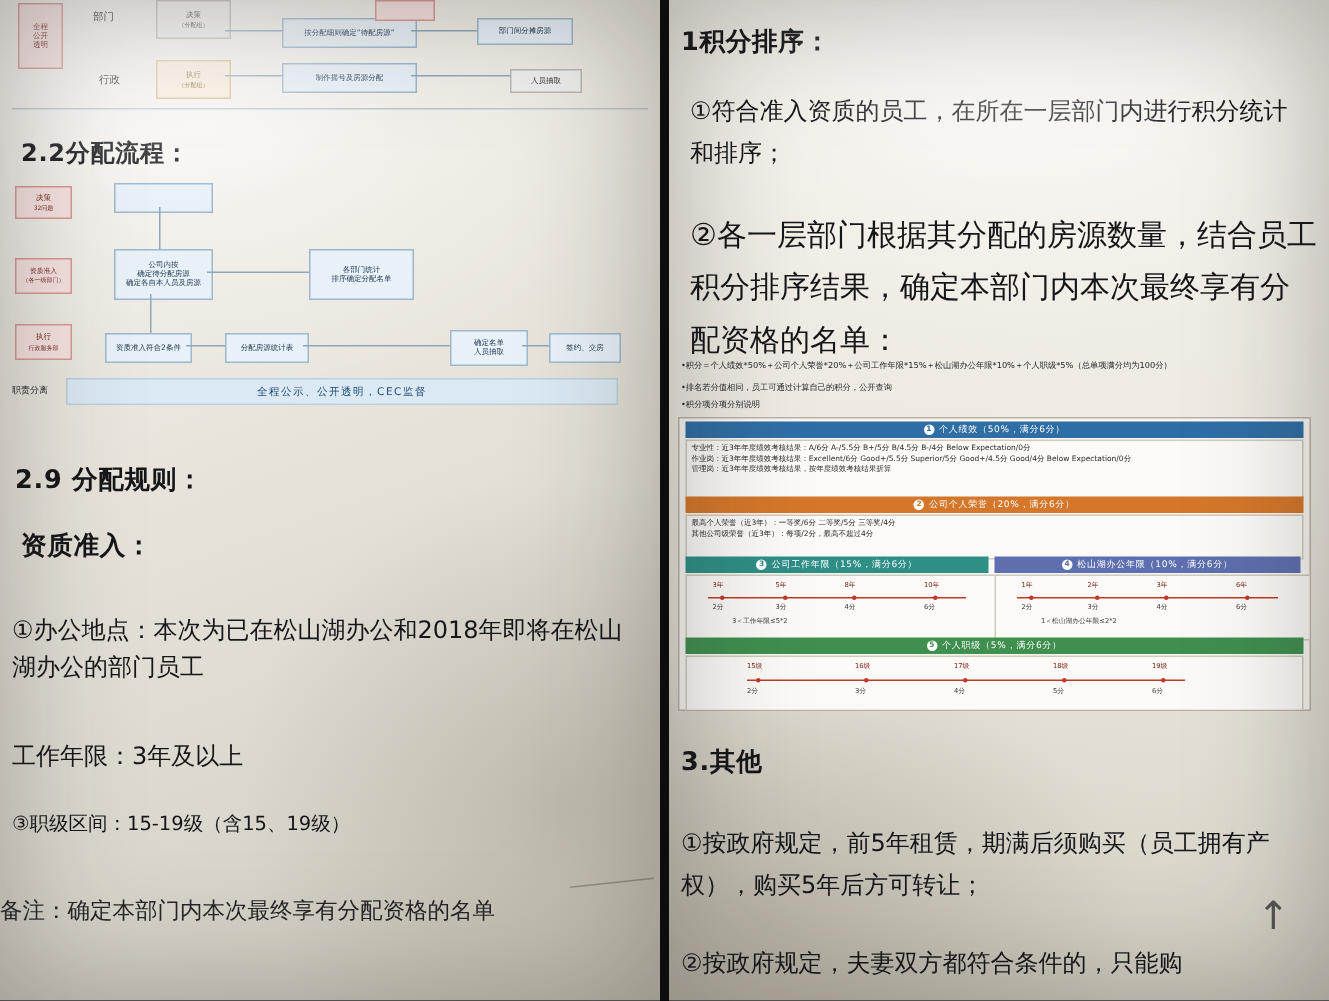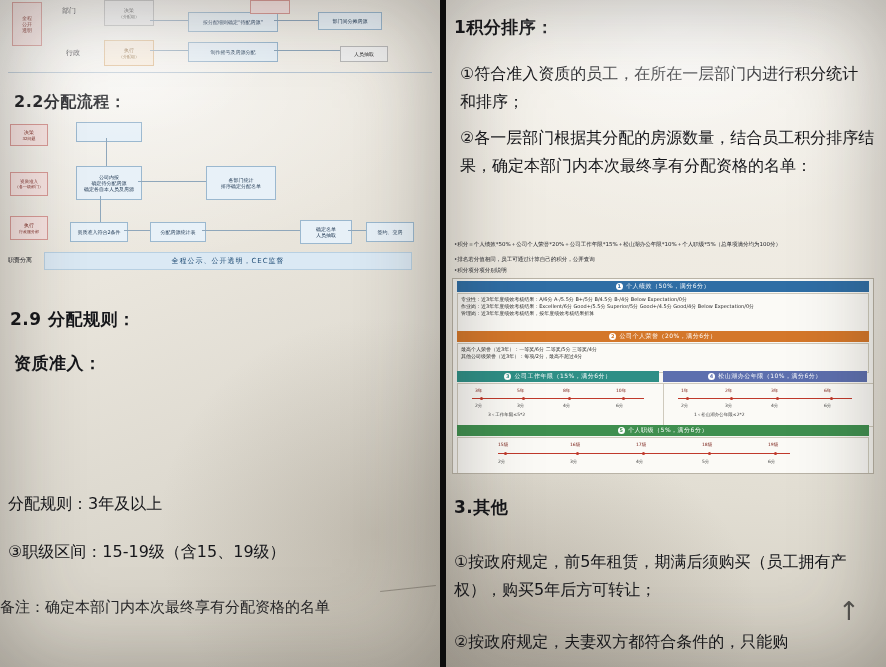--- a/index.html
+++ b/index.html
@@ -143,42 +143,43 @@
         <div class="dline" style="left:202px;top:126px;width:98px;"></div>
         <div class="dline" style="left:348px;top:126px;width:18px;"></div>
 
         <div class="band" style="left:44px;top:148px;width:366px;height:16px;">全程公示、公开透明，CEC监督</div>
       </div>
 
       <div class="h zh" style="left:10px;top:308px;font-size:17px;"><span>2.9</span> <span>分配规则：</span></div>
 
       <div class="h zh" style="left:14px;top:352px;font-size:17px;">资质准入：</div>
 
-      <div class="p zh" style="left:8px;top:492px;width:418px;font-size:16px;line-height:1.55;">分配规则：3年及以上</div>
-      <div class="p zh" style="left:8px;top:540px;width:418px;font-size:16px;line-height:1.55;">③职级区间：15-19级（含15、19级）</div>
+      <div class="p zh" style="left:8px;top:408px;width:418px;font-size:16px;line-height:1.55;">①办公地点：本次为已在松山湖办公和2018年即将在松山湖办公的部门员工</div>
+      <div class="p zh" style="left:8px;top:492px;width:418px;font-size:16px;line-height:1.55;">工作年限：3年及以上</div>
+      <div class="p zh" style="left:8px;top:540px;width:418px;font-size:13px;line-height:1.55;">③职级区间：15-19级（含15、19级）</div>
 
       <div class="p zh" style="left:0px;top:596px;width:420px;font-size:15px;line-height:1.55;opacity:.92;">备注：确定本部门内本次最终享有分配资格的名单</div>
 
       <div class="scratch" style="left:380px;top:588px;width:56px;"></div>
     </div>
     <div class="glare" style="left:-40px;top:-60px;width:320px;height:200px;"></div>
     <div class="vign"></div>
   </div>
 
   <div class="gutter"></div>
 
   <div class="half right">
     <div class="paper"></div>
     <div class="content">
 
       <div class="h zh" style="left:8px;top:16px;font-size:17px;">1积分排序：</div>
 
       <div class="p zh" style="left:14px;top:60px;width:410px;font-size:16px;line-height:1.75;">①符合准入资质的员工，在所在一层部门内进行积分统计和排序；</div>
 
-      <div class="p zh" style="left:14px;top:124px;width:418px;font-size:16px;line-height:1.75;">②各一层部门根据其分配的房源数量，结合员工积分排序结果，确定本部门内本次最终享有分配资格的名单：</div>
+      <div class="p zh" style="left:14px;top:139px;width:418px;font-size:20px;line-height:1.75;">②各一层部门根据其分配的房源数量，结合员工积分排序结果，确定本部门内本次最终享有分配资格的名单：</div>
 
       <div class="tiny zh" style="left:8px;top:240px;width:424px;font-size:5.5px;line-height:1.6;">•积分＝个人绩效*50%＋公司个人荣誉*20%＋公司工作年限*15%＋松山湖办公年限*10%＋个人职级*5%（总单项满分均为100分）</div>
       <div class="tiny zh" style="left:8px;top:255px;width:424px;font-size:5.5px;line-height:1.6;">•排名若分值相同，员工可通过计算自己的积分，公开查询</div>
       <div class="tiny zh" style="left:8px;top:266px;width:424px;font-size:5.5px;line-height:1.6;">•积分项分项分别说明</div>
     </div>
 
     <div class="scorewrap" style="left:6px;top:278px;width:420px;height:194px;">
 
       <div class="srow shdr sblue" style="top:2px;">
         <span class="num">1</span>

